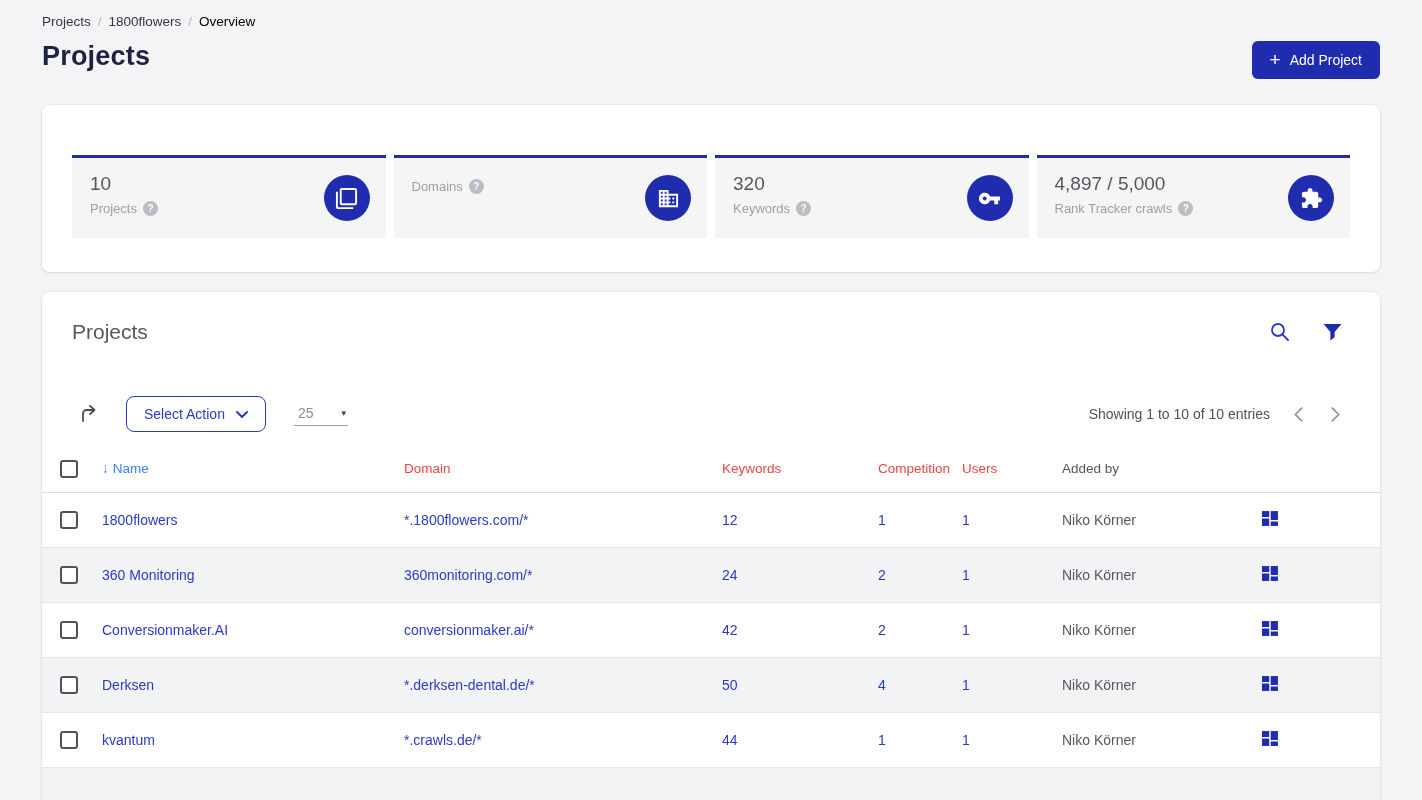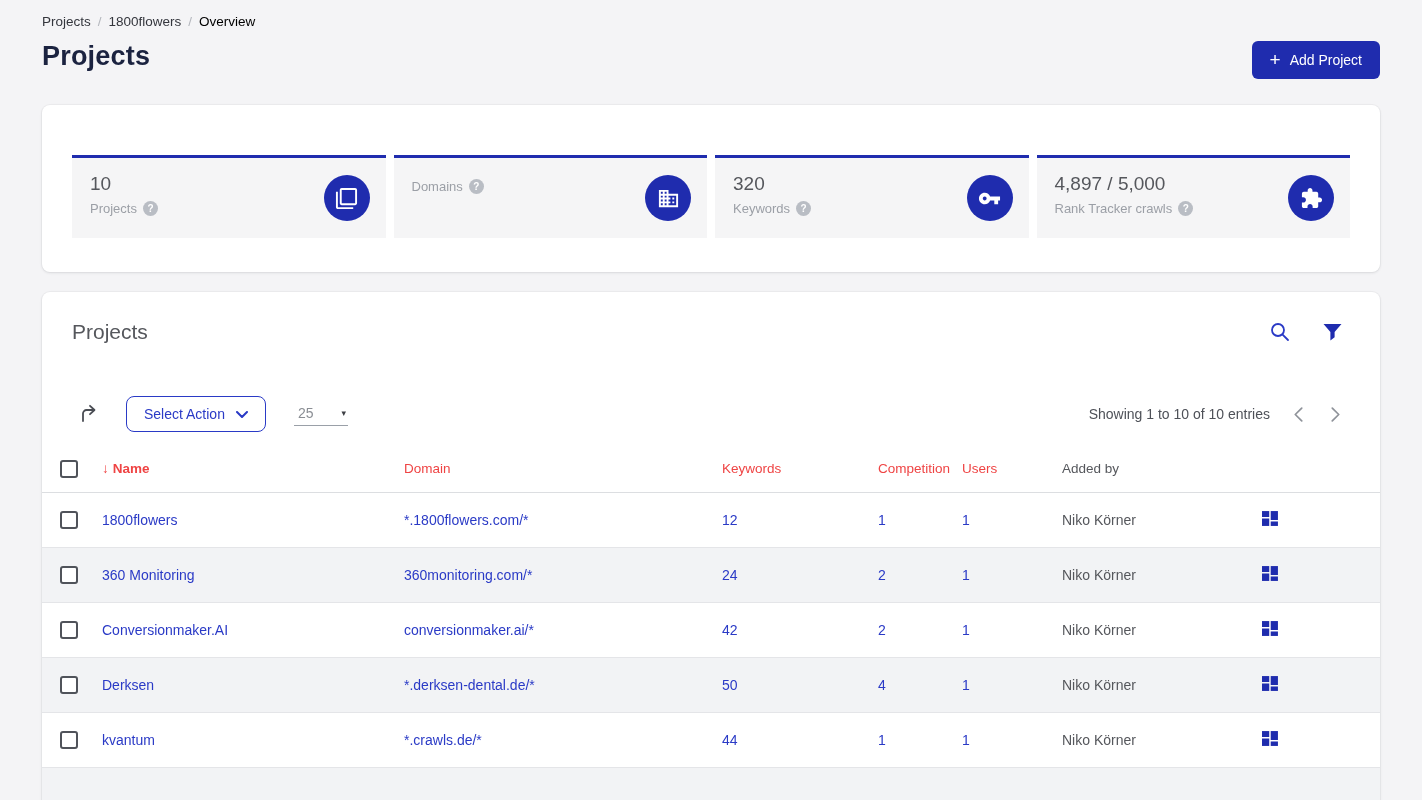--- a/index.html
+++ b/index.html
@@ -93,21 +93,21 @@
   tr.stripe { background:#f2f3f5; }
   .col-check { width:54px; padding-left:18px !important; }
   .col-name { width:302px; }
   .col-domain { width:318px; }
   .col-kw { width:156px; }
   .col-comp { width:84px; }
   .col-users { width:100px; }
   .col-added { width:194px; color:#55575c; }
   .col-grid { padding-left:12px !important; }
   .blue { color:#2a3ac6; text-decoration:none; cursor:pointer; }
-  th.sorted { color:#ef4444; font-weight:700; }
+  th.sorted { color:#3b82f6; font-weight:400; }
   .sort-arrow { margin-right:4px; }
   .checkbox {
     width:18px; height:18px; border:2px solid #50535a; border-radius:3px;
     background:#fff; display:inline-block; cursor:pointer; vertical-align:middle;
   }
   .grid-icon { display:inline-flex; cursor:pointer; }
 </style>
 </head>
 <body>
 

